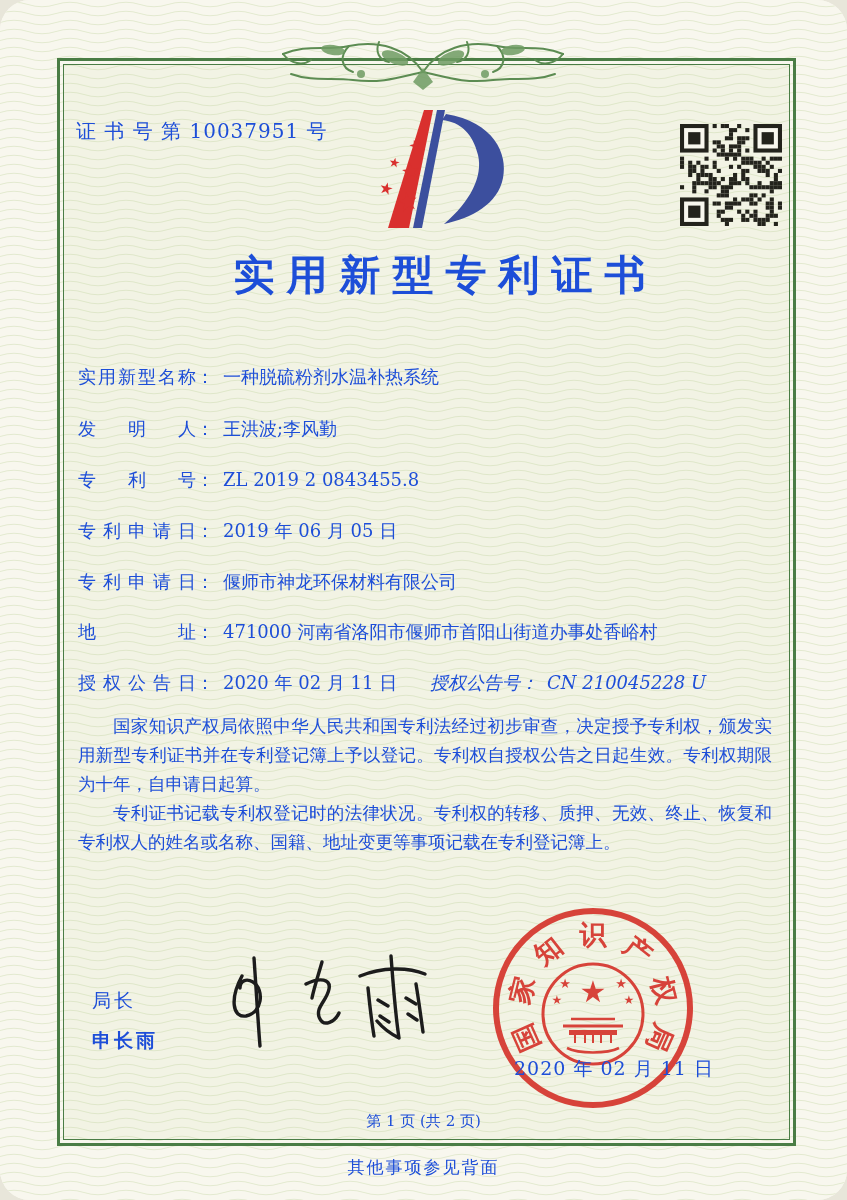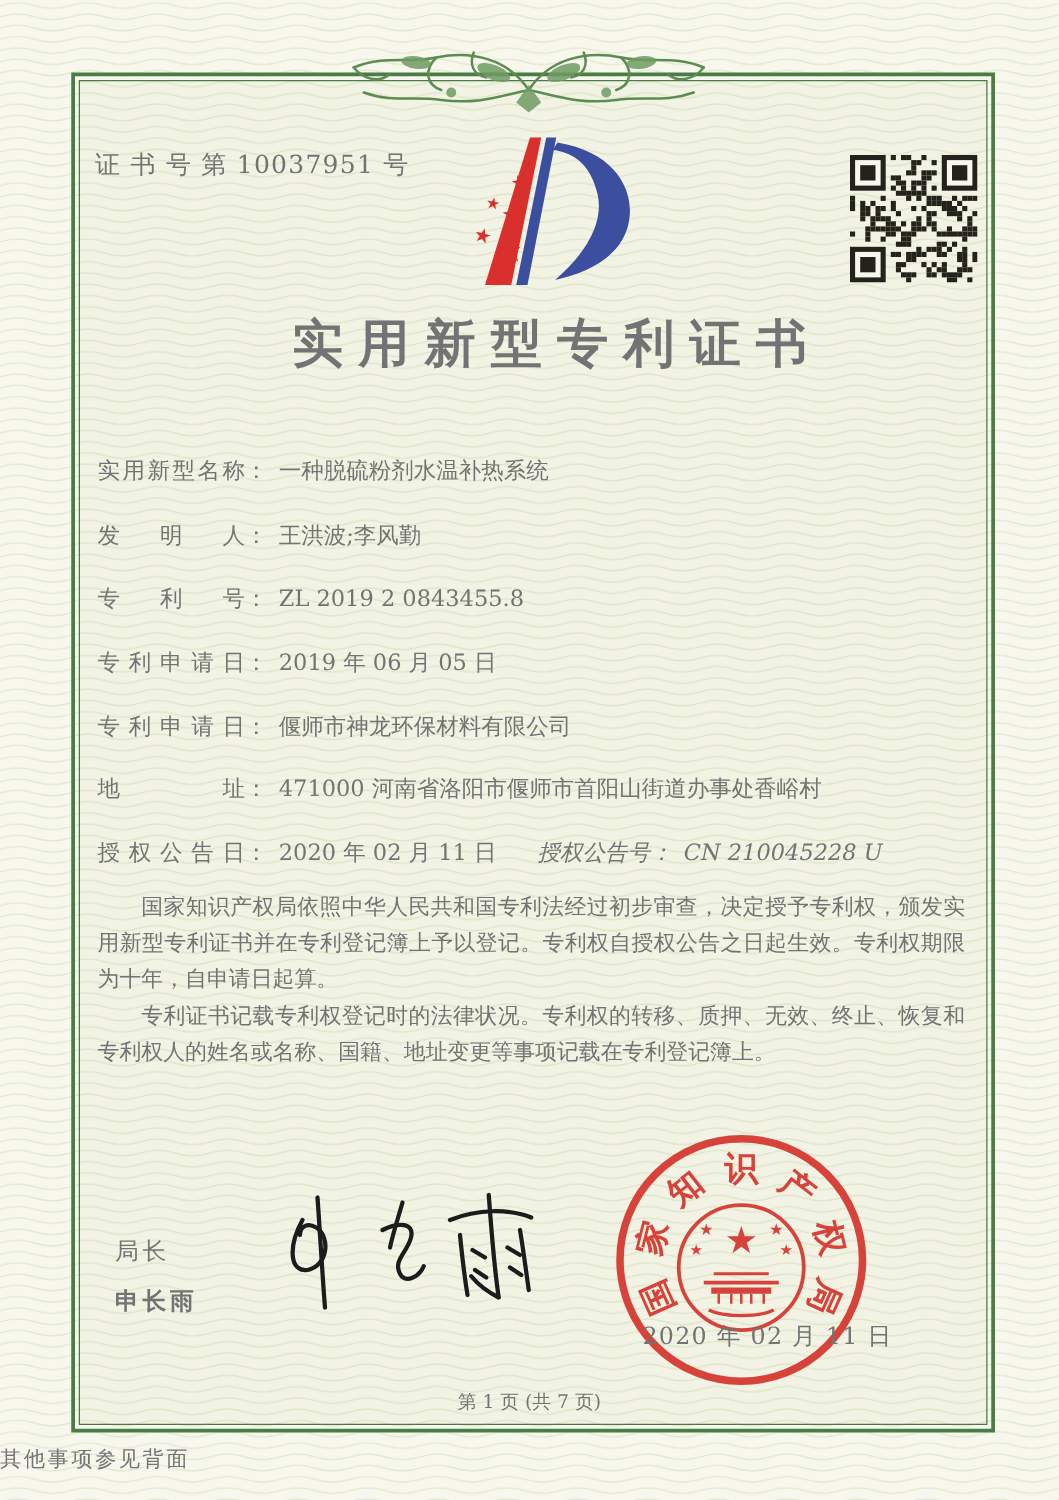--- a/index.html
+++ b/index.html
@@ -1,17 +1,17 @@
 <!DOCTYPE html>
 <html><head>
 <meta charset="utf-8">
 <style>
   html,body{margin:0;padding:0;background:#e8e6da;}
   #page{position:relative;width:847px;height:1200px;margin:0 auto;background:#f8f7ee;overflow:hidden;
-        font-family:"DejaVu Serif","Liberation Serif",serif;color:#737373;}
+        font-family:"DejaVu Serif","Liberation Serif",serif;color:#1d4ed8;border-radius:30px;}
   #wave-layer{position:absolute;left:0;top:0;z-index:0;}
   .frame{position:absolute;left:57px;top:58px;width:733px;height:1082px;border:3px solid #4a7d45;z-index:1;}
   .frame-inner{position:absolute;left:3px;top:3px;right:3px;bottom:3px;border:1px solid #4a7d45;
                background:rgba(198,214,160,0.13);}
   .abs{position:absolute;z-index:3;}
   #cert-no{left:76px;top:118px;font-size:20px;letter-spacing:1px;}
   #logo{left:352px;top:104px;width:160px;height:134px;}
   #qr{left:680px;top:124px;width:102px;height:102px;}
   #title{left:0;top:248px;width:847px;text-align:center;font-size:41px;font-weight:bold;
          letter-spacing:12px;text-indent:12px;margin-left:16px;}
@@ -22,21 +22,21 @@
   .grant-right{position:absolute;left:352px;top:0;white-space:nowrap;font-style:italic;}
   .g-label{display:inline-block;}
   #paragraphs{left:78px;top:712px;width:694px;}
   #paragraphs p{margin:0;font-size:17.5px;line-height:29px;text-indent:2em;text-align:justify;}
   #director-title{left:92px;top:988px;font-size:19px;letter-spacing:3px;}
   #director-name{left:92px;top:1028px;font-size:19px;letter-spacing:3px;font-weight:bold;}
   #signature{left:210px;top:942px;width:240px;height:118px;}
   #seal{left:487px;top:902px;width:212px;height:212px;z-index:2;}
   #seal-date{left:514px;top:1056px;font-size:19px;letter-spacing:1px;z-index:4;}
   #page-info{left:0;top:1112px;width:847px;text-align:center;font-size:15px;}
-  #back-note{left:0;top:1156px;width:847px;font-size:17px;letter-spacing:2px;}
+  #back-note{left:0;top:1156px;width:847px;text-align:center;font-size:17px;letter-spacing:2px;}
   #ornament{left:271px;top:28px;width:304px;height:78px;z-index:2;}
 </style>
 </head>
 <body>
 
 <div id="page">
 
   <svg id="wave-layer" width="847" height="1200">
     <defs>
       <pattern id="wv" width="56" height="9" patternUnits="userSpaceOnUse">
@@ -362,16 +362,16 @@
         <path d="M76,124 L136,124" stroke-width="3" fill="none"></path>
         <path d="M84,117 L128,117" stroke-width="2.4" fill="none"></path>
         <rect x="82" y="128" width="48" height="5" stroke="none"></rect>
         <path d="M88,133 v8 M98,133 v8 M106,133 v8 M114,133 v8 M124,133 v8" stroke-width="2" fill="none"></path>
         <path d="M80,146 C92,152 120,152 132,146" stroke-width="2.6" fill="none"></path>
       </g>
     </g>
   </svg>
   <div id="seal-date" class="abs">2020 年 02 月 11 日</div>
 
-  <div id="page-info" class="abs">第 1 页 (共 7 页)</div>
+  <div id="page-info" class="abs">第 1 页 (共 2 页)</div>
   <div id="back-note" class="abs">其他事项参见背面</div>
 
 </div>
 
 </body></html>

